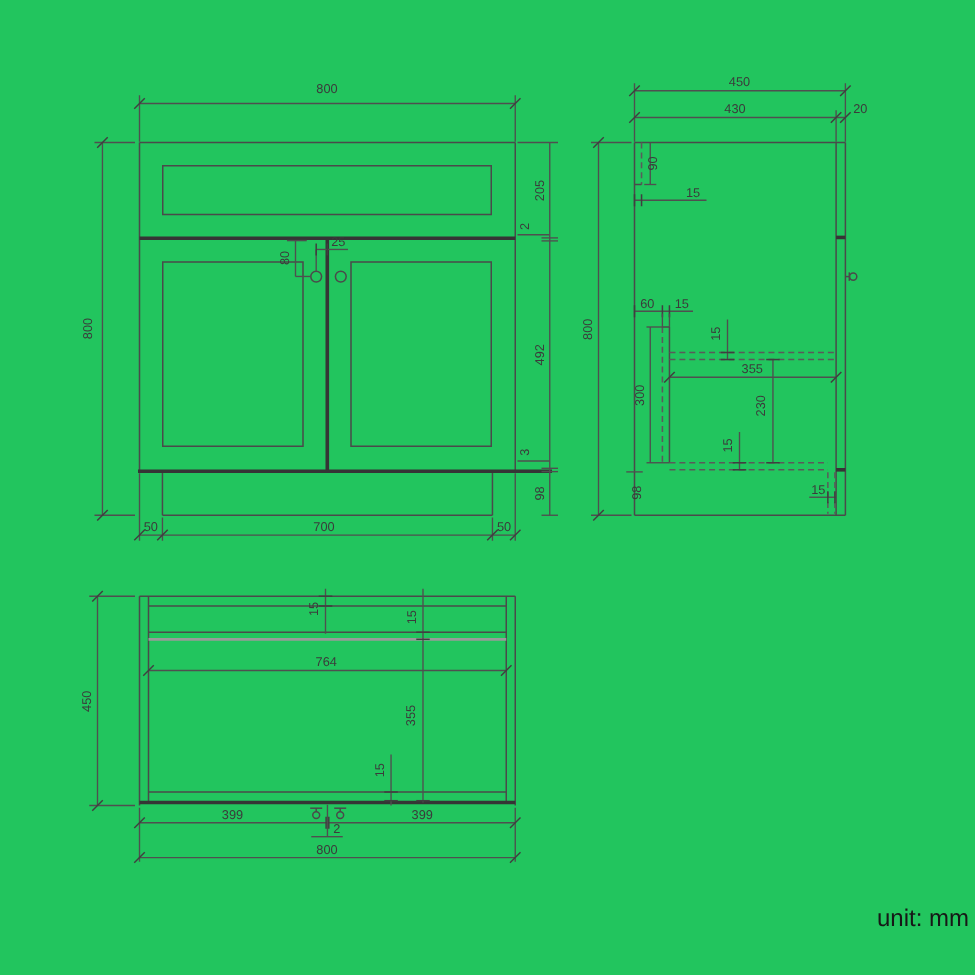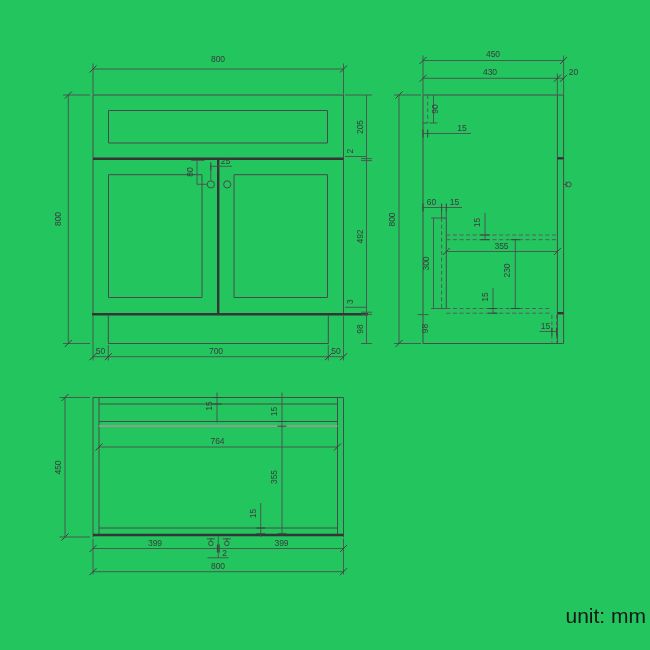--- a/index.html
+++ b/index.html
@@ -8,21 +8,21 @@
   svg{position:absolute;left:0;top:0;}
   svg line, svg rect, svg circle, svg path{vector-effect:non-scaling-stroke;}
   .ln{stroke:#4a4a4a;stroke-width:1;fill:none;}
   .ln2{stroke:#353535;stroke-width:2.4;fill:none;}
   .lng{stroke:#9a9a9a;stroke-width:1.8;fill:none;}
   .dash{stroke:#5a5a5a;stroke-width:1;fill:none;stroke-dasharray:4 2.6;}
   .dim{stroke:#4f4f4f;stroke-width:0.9;fill:none;}
   .tick{stroke:#3f3f3f;stroke-width:1;fill:none;}
   text.d{font:8.5px "Liberation Sans", sans-serif;fill:#3b3b3b;}
   .unit-note{position:absolute;left:551px;top:604px;width:95px;text-align:right;
-             font-size:21px;color:#171717;}
+             font-size:16px;color:#171717;}
 </style>
 </head>
 <body>
 
 <div class="stage">
 <svg width="650" height="650" viewBox="0 0 650 650">
 
   <g>
 
     <g>

